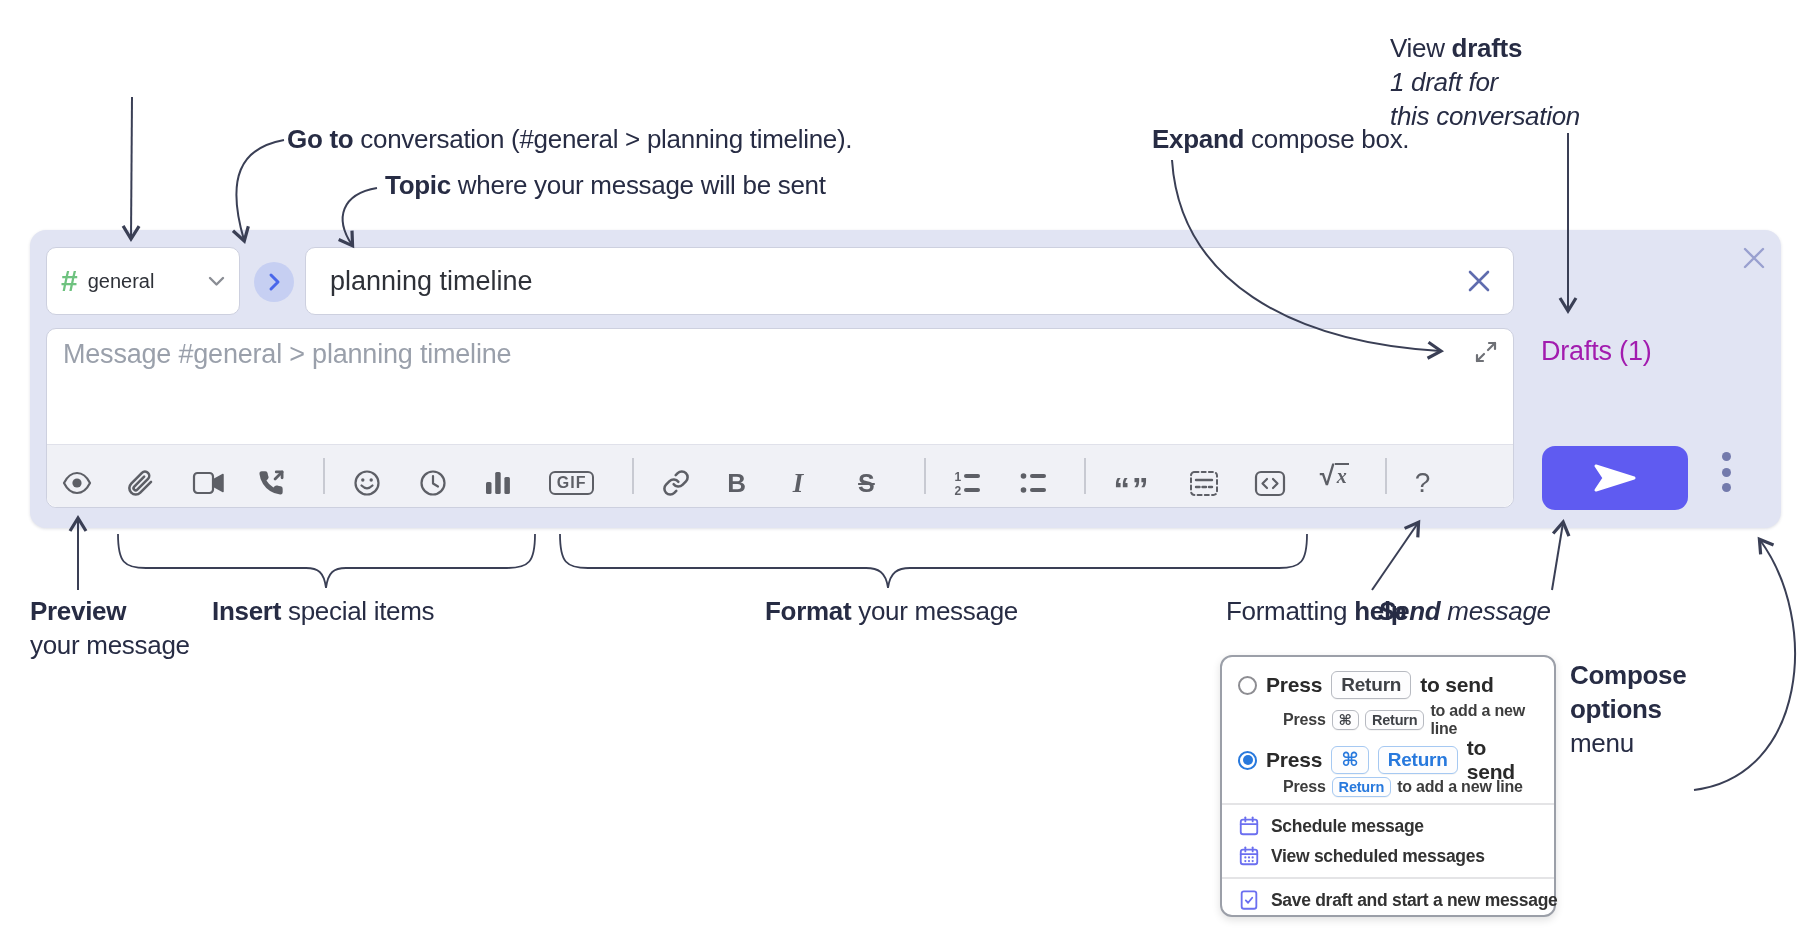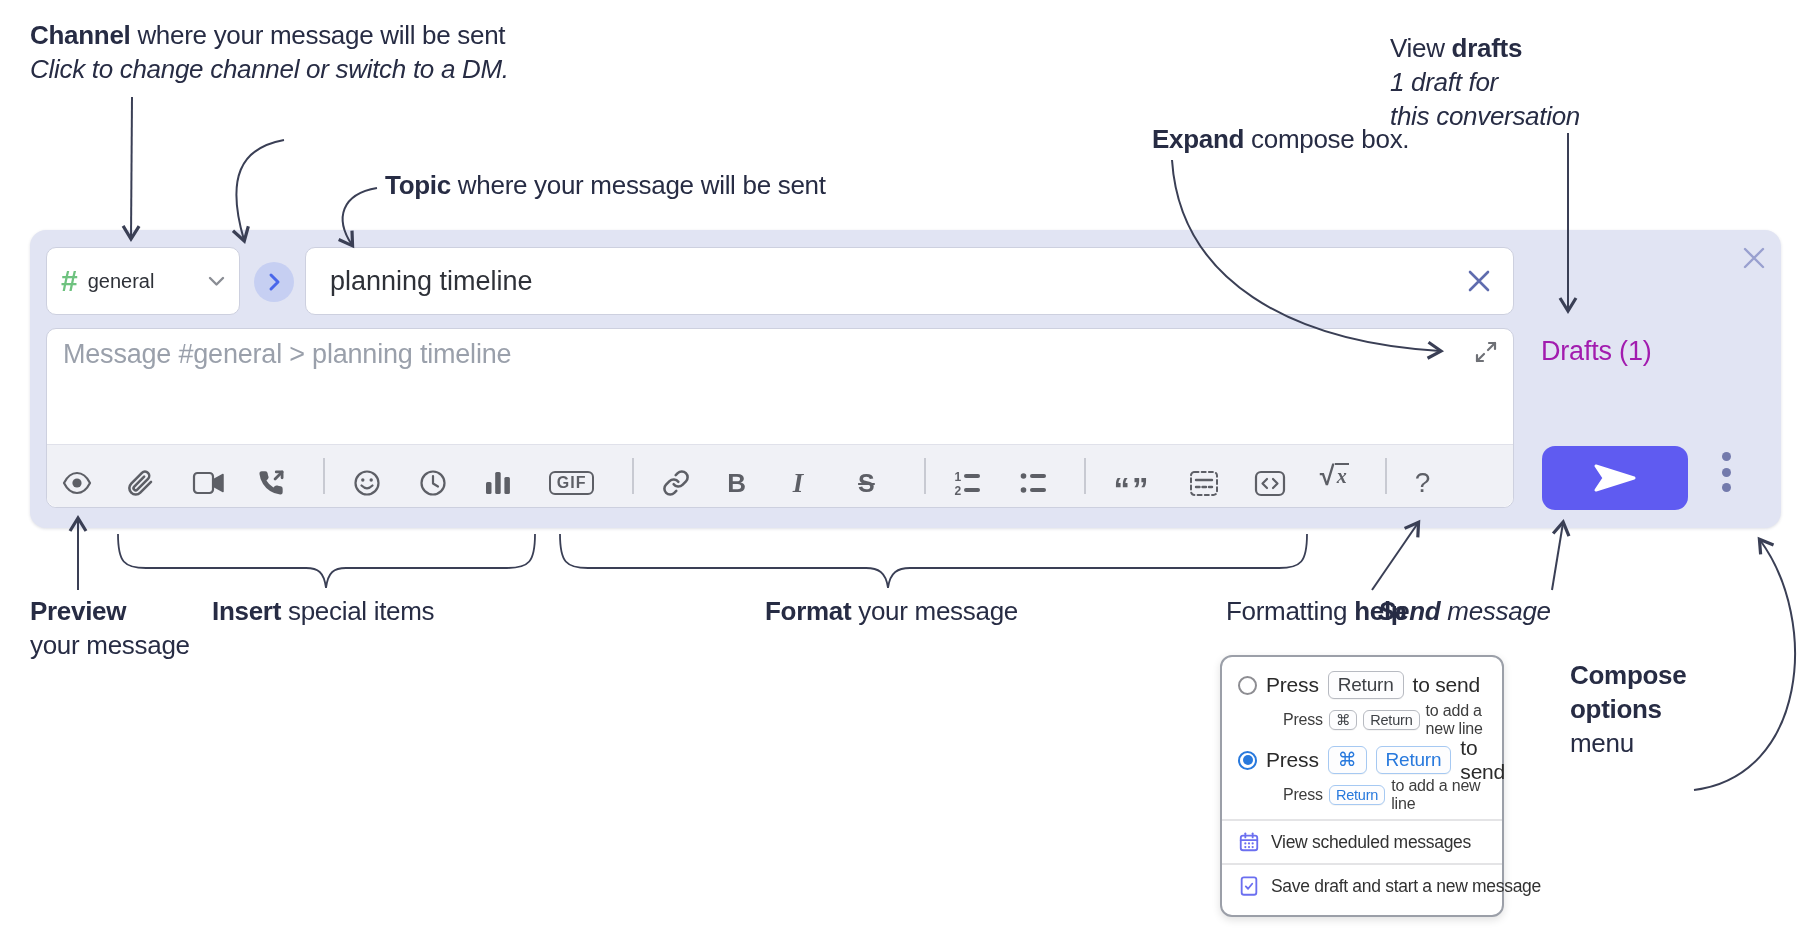--- a/index.html
+++ b/index.html
@@ -43,47 +43,46 @@
   #math-var{font-family:"Liberation Serif","DejaVu Serif",serif;font-style:italic;font-size:20px;font-weight:700;
     border-top:2.5px solid #5d5f66;line-height:1.1;padding:0 2px;}
   #help-q{font-size:28px;font-weight:400;}
   
   #send-button{position:absolute;left:1542px;top:446px;width:146px;height:64px;border-radius:13px;background:#5f5bf1;
     display:flex;align-items:center;justify-content:center;cursor:pointer;border:none;}
   #compose-menu-btn{position:absolute;left:1720px;top:452px;width:12px;height:40px;display:flex;flex-direction:column;
     justify-content:space-between;align-items:center;cursor:pointer;}
   #compose-menu-btn i{width:9px;height:9px;border-radius:50%;background:#737aac;}
   
-  #popup{position:absolute;left:1220px;top:655px;width:284px;height:262px;background:#fff;border:2px solid #9b9fa8;
-    border-radius:12px;box-sizing:border-box;box-shadow:0 3px 8px rgba(0,0,0,.12);padding:12px 16px 8px;color:#2a2a2a;}
+  #popup{position:absolute;left:1220px;top:655px;width:336px;height:262px;background:#fff;border:2px solid #9b9fa8;
+    border-radius:12px;box-sizing:border-box;box-shadow:0 3px 8px rgba(0,0,0,.12);padding:12px 16px 8px;color:#2a2a2a;font-weight:bold;}
   .prow{display:flex;align-items:center;gap:9px;font-size:21px;letter-spacing:-0.2px;height:32px;cursor:pointer;}
   .psub{display:flex;align-items:center;gap:6px;font-size:16px;color:#3d3d3d;margin:1px 0 6px 45px;letter-spacing:-0.2px;}
   .radio{width:19px;height:19px;border-radius:50%;border:2px solid #8d8d92;box-sizing:border-box;flex:0 0 auto;background:#fff;}
   .radio.sel{border-color:#2879dd;position:relative;}
   .radio.sel::after{content:"";position:absolute;left:2.5px;top:2.5px;width:10px;height:10px;border-radius:50%;background:#2879dd;}
   kbd{font-family:inherit;border:1.5px solid #b7bac1;border-radius:6px;background:#fdfdfe;color:#3f4247;
     padding:1px 9px;font-size:19px;line-height:1.25;box-shadow:0 1px 0 rgba(0,0,0,.04);}
   .psub kbd{font-size:14.5px;padding:0 6px;}
   kbd.blue{border-color:#a6c9f2;color:#2879dd;}
   .pdiv{border-top:2px solid #e4e4e6;margin:6px -16px;}
   .pitem{display:flex;align-items:center;gap:11px;font-size:17.5px;letter-spacing:-0.3px;color:#323232;padding:4px 0;cursor:pointer;white-space:nowrap;}
   .pitem svg{stroke:#6b6ff0;fill:none;stroke-width:2;stroke-linecap:round;stroke-linejoin:round;flex:0 0 auto;}
   
   #overlay{position:absolute;left:0;top:0;pointer-events:none;}
 </style>
 </head>
 <body>
 
 <div id="canvas">
 
-  <div class="ann" style="left:30px;top:18px;">
-    <div><b>Channel</b><span> where your message will be sent</span></div>
-    <div class="it">Click to change channel or switch to a DM.</div>
-  </div>
-
+
+  <div class="ann" style="left:287px;top:122px;">
+    <b>Go to</b><span> conversation (#general &gt; planning timeline).</span>
+  </div>
 
   <div class="ann" style="left:1152px;top:122px;">
     <b>Expand</b><span> compose box.</span>
   </div>
 
   <div class="ann" style="left:385px;top:168px;">
     <b>Topic</b><span> where your message will be sent</span>
   </div>
 
   <div class="ann" style="left:1390px;top:31px;">
@@ -290,20 +289,29 @@
       <kbd class="blue">⌘</kbd>
       <kbd class="blue">Return</kbd>
       <span>to send</span>
     </div>
     <div class="psub">
       <span>Press</span>
       <kbd class="blue">Return</kbd>
       <span>to add a new line</span>
     </div>
     <div class="pdiv"></div>
+    <div class="pitem">
+      <svg width="22" height="22" viewBox="0 0 24 24">
+        <rect x="3" y="5" width="18" height="16" rx="2.5"></rect>
+        <line x1="8" y1="2.5" x2="8" y2="7"></line>
+          <line x1="16" y1="2.5" x2="16" y2="7"></line>
+        <line x1="3" y1="10" x2="21" y2="10"></line>
+      </svg>
+      <span>Schedule message</span>
+    </div>
     <div class="pitem">
       <svg width="22" height="22" viewBox="0 0 24 24">
         <rect x="3" y="5" width="18" height="16" rx="2.5"></rect>
         <line x1="8" y1="2.5" x2="8" y2="7"></line>
           <line x1="16" y1="2.5" x2="16" y2="7"></line>
         <line x1="3" y1="10" x2="21" y2="10"></line>
         <g fill="#6b6ff0" stroke="none">
           <circle cx="8" cy="13.5" r="1.2"></circle>
             <circle cx="12" cy="13.5" r="1.2"></circle>
             <circle cx="16" cy="13.5" r="1.2"></circle>

